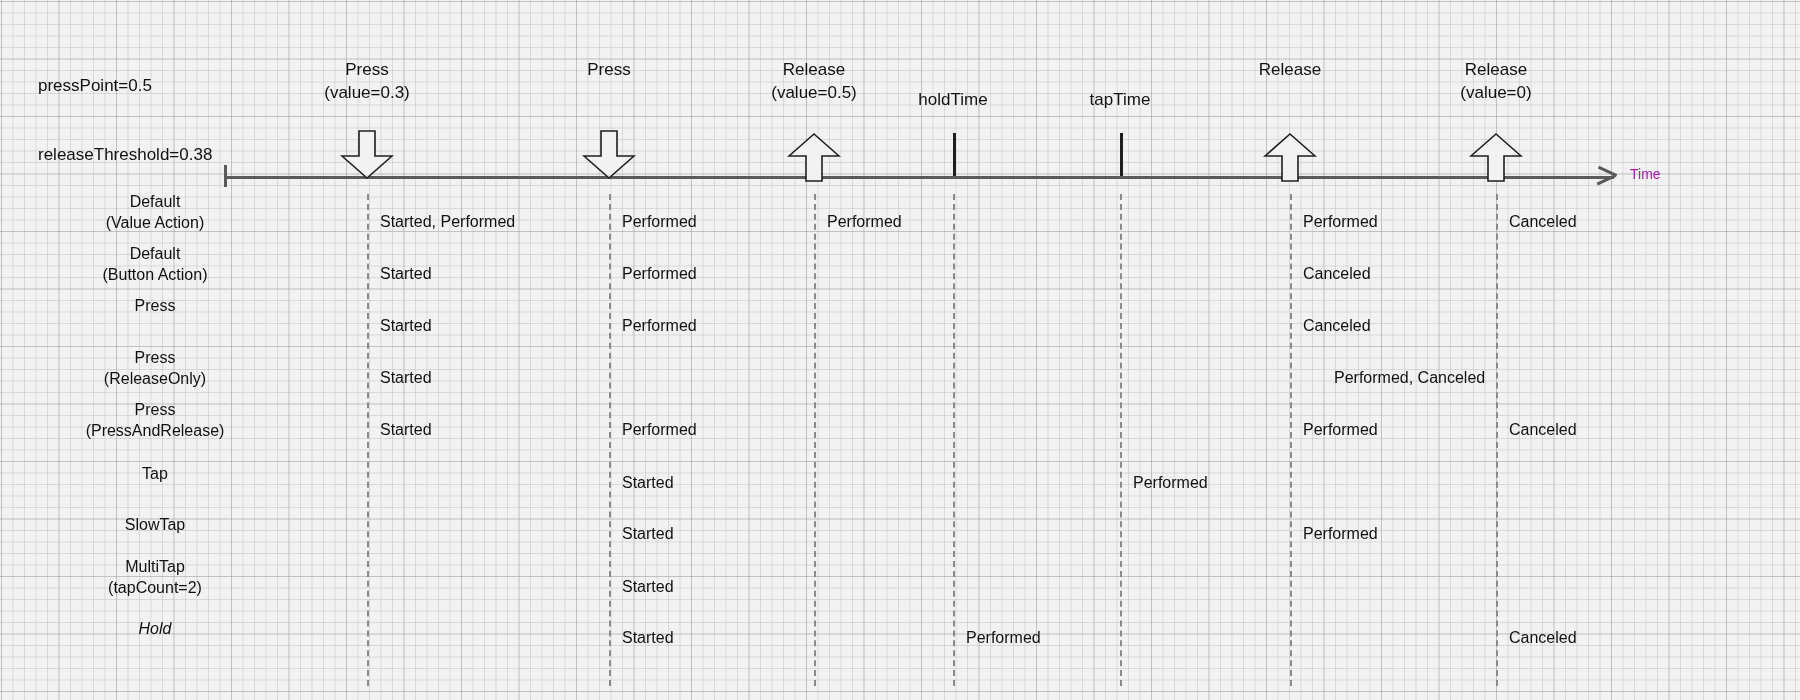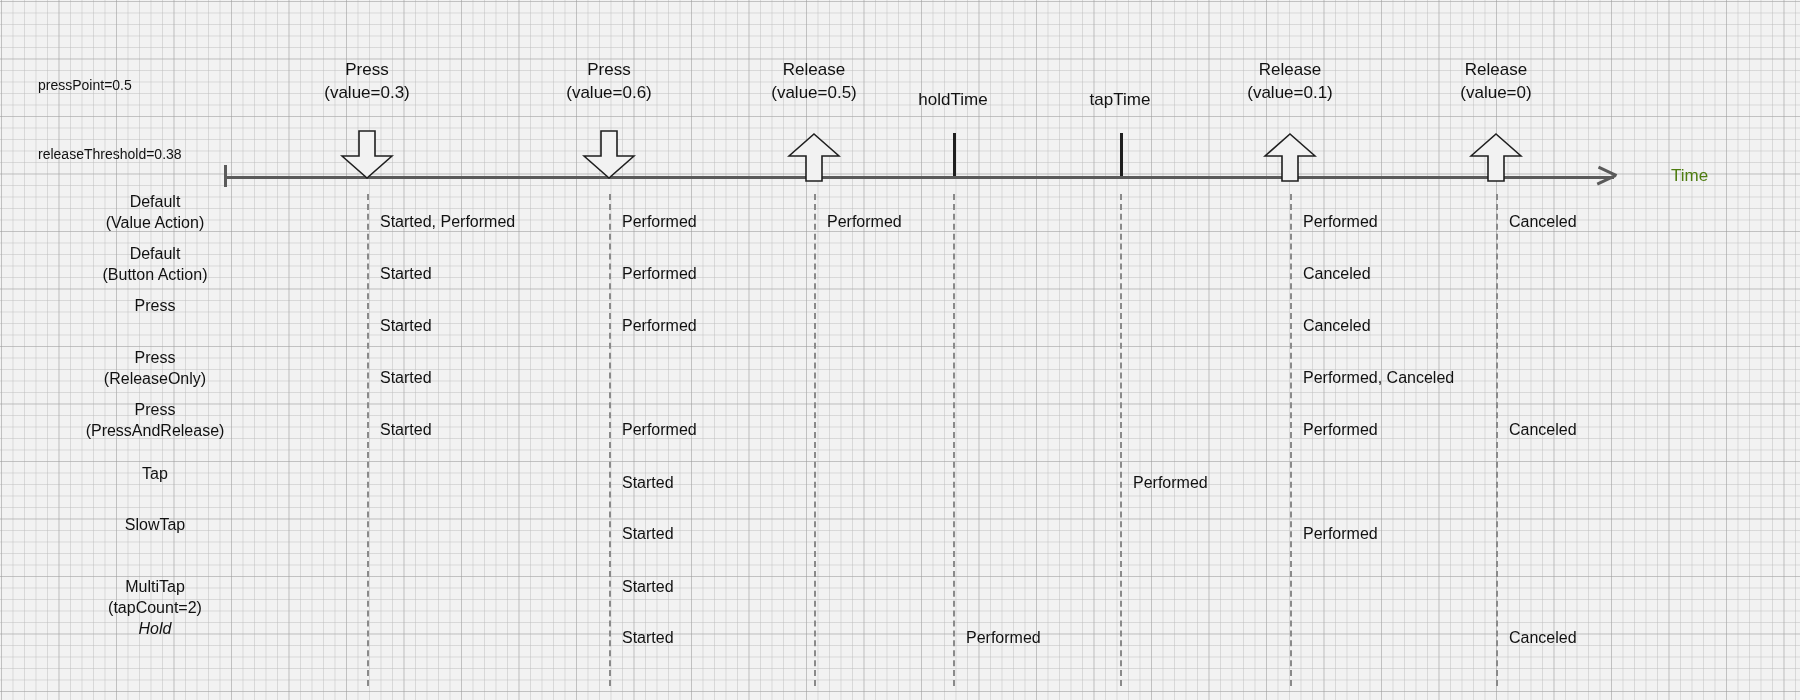--- a/index.html
+++ b/index.html
@@ -13,21 +13,21 @@
       linear-gradient(to right, rgba(190,190,190,0.5) 1px, transparent 1px),
       linear-gradient(to bottom, rgba(190,190,190,0.5) 1px, transparent 1px);
     background-size:57.5px 57.5px, 57.5px 57.5px, 11.5px 11.5px, 11.5px 11.5px;
     background-position:1px 0px,0px 1px,1px 0px,0px 1px;
     color:#1a1a1a;
   }
   #stage{position:relative;width:1800px;height:700px;}
 
   .note{
     position:absolute;
-    font-size:14px;
+    font-size:17px;
     line-height:23px;
     white-space:pre;
     color:#111;
   }
 
   
   .axis-line{
     position:absolute;
     height:0;
     border-top:3px solid #5a5a5a;
@@ -43,23 +43,22 @@
   }
   .axis-head:before,.axis-head:after{
     content:"";position:absolute;left:0;top:0;
     width:20px;height:0;border-top:3px solid #5a5a5a;
     transform-origin:0 0;
   }
   .axis-head:before{transform:rotate(-155deg);}
   .axis-head:after{transform:rotate(155deg);}
   .time-label{
     position:absolute;
-    font-size:17px;
-    color:#4d7c0f;
-    margin-left:41px;
+    font-size:14px;
+    color:#a21caf;
   }
 
   
   .marker{position:absolute;}
   .arrow-svg{display:block;}
   .tick-bar{
     position:absolute;
     width:0;
     border-left:3px solid #1f1f1f;
   }
@@ -110,37 +109,37 @@
   <div class="axis-head" style="left:1616px;top:177px;"></div>
   <div class="time-label" style="left:1630px;top:166px;">Time</div>
 
   <div id="markers-layer">
       <div class="ev-label" style="left: 257px; width: 220px; top: 58px;"><div>Press</div><div>(value=0.3)</div></div>
       <div class="marker" style="left: 340px; top: 130px;">
         <svg class="arrow-svg" width="54" height="50" viewBox="0 0 54 50">
           <polygon points="19,1 35,1 35,26 52,26 27,48 2,26 19,26" fill="#f2f2f2" stroke="#1f1f1f" stroke-width="1.6" stroke-linejoin="miter"></polygon>
         </svg>
       </div>
-      <div class="ev-label" style="left: 499px; width: 220px; top: 58px;"><div>Press</div><div>(value=0.6)</div></div>
+      <div class="ev-label" style="left: 499px; width: 220px; top: 58px;"><div>Press</div></div>
       <div class="marker" style="left: 582px; top: 130px;">
         <svg class="arrow-svg" width="54" height="50" viewBox="0 0 54 50">
           <polygon points="19,1 35,1 35,26 52,26 27,48 2,26 19,26" fill="#f2f2f2" stroke="#1f1f1f" stroke-width="1.6" stroke-linejoin="miter"></polygon>
         </svg>
       </div>
       <div class="ev-label" style="left: 704px; width: 220px; top: 58px;"><div>Release</div><div>(value=0.5)</div></div>
       <div class="marker" style="left: 787px; top: 132px;">
         <svg class="arrow-svg" width="54" height="50" viewBox="0 0 54 50">
           <polygon points="27,2 52,24 35,24 35,49 19,49 19,24 2,24" fill="#f2f2f2" stroke="#1f1f1f" stroke-width="1.6" stroke-linejoin="miter"></polygon>
         </svg>
       </div>
       <div class="ev-label" style="left: 843px; width: 220px; top: 88px;"><div>holdTime</div></div>
       <div class="tick-bar" style="left: 953px; top: 133px; height: 43px;"></div>
       <div class="ev-label" style="left: 1010px; width: 220px; top: 88px;"><div>tapTime</div></div>
       <div class="tick-bar" style="left: 1120px; top: 133px; height: 43px;"></div>
-      <div class="ev-label" style="left: 1180px; width: 220px; top: 58px;"><div>Release</div><div>(value=0.1)</div></div>
+      <div class="ev-label" style="left: 1180px; width: 220px; top: 58px;"><div>Release</div></div>
       <div class="marker" style="left: 1263px; top: 132px;">
         <svg class="arrow-svg" width="54" height="50" viewBox="0 0 54 50">
           <polygon points="27,2 52,24 35,24 35,49 19,49 19,24 2,24" fill="#f2f2f2" stroke="#1f1f1f" stroke-width="1.6" stroke-linejoin="miter"></polygon>
         </svg>
       </div>
       <div class="ev-label" style="left: 1386px; width: 220px; top: 58px;"><div>Release</div><div>(value=0)</div></div>
       <div class="marker" style="left: 1469px; top: 132px;">
         <svg class="arrow-svg" width="54" height="50" viewBox="0 0 54 50">
           <polygon points="27,2 52,24 35,24 35,49 19,49 19,24 2,24" fill="#f2f2f2" stroke="#1f1f1f" stroke-width="1.6" stroke-linejoin="miter"></polygon>
         </svg>
@@ -165,33 +164,33 @@
       <div class="row-label" style="left: 10px; width: 290px; top: 243px;"><div>Default</div><div>(Button Action)</div></div>
       <div class="cell" style="left: 380px; top: 265px;">Started</div>
       <div class="cell" style="left: 622px; top: 265px;">Performed</div>
       <div class="cell" style="left: 1303px; top: 265px;">Canceled</div>
       <div class="row-label" style="left: 10px; width: 290px; top: 295px;"><div>Press</div></div>
       <div class="cell" style="left: 380px; top: 317px;">Started</div>
       <div class="cell" style="left: 622px; top: 317px;">Performed</div>
       <div class="cell" style="left: 1303px; top: 317px;">Canceled</div>
       <div class="row-label" style="left: 10px; width: 290px; top: 347px;"><div>Press</div><div>(ReleaseOnly)</div></div>
       <div class="cell" style="left: 380px; top: 369px;">Started</div>
-      <div class="cell" style="left: 1303px; top: 369px;">Performed, Canceled</div>
+      <div class="cell" style="left: 1334px; top: 369px;">Performed, Canceled</div>
       <div class="row-label" style="left: 10px; width: 290px; top: 399px;"><div>Press</div><div>(PressAndRelease)</div></div>
       <div class="cell" style="left: 380px; top: 421px;">Started</div>
       <div class="cell" style="left: 622px; top: 421px;">Performed</div>
       <div class="cell" style="left: 1303px; top: 421px;">Performed</div>
       <div class="cell" style="left: 1509px; top: 421px;">Canceled</div>
       <div class="row-label" style="left: 10px; width: 290px; top: 463px;"><div>Tap</div></div>
       <div class="cell" style="left: 622px; top: 474px;">Started</div>
       <div class="cell" style="left: 1133px; top: 474px;">Performed</div>
       <div class="row-label" style="left: 10px; width: 290px; top: 514px;"><div>SlowTap</div></div>
       <div class="cell" style="left: 622px; top: 525px;">Started</div>
       <div class="cell" style="left: 1303px; top: 525px;">Performed</div>
-      <div class="row-label" style="left: 10px; width: 290px; top: 556px; margin-top: 20px;"><div>MultiTap</div><div>(tapCount=2)</div></div>
+      <div class="row-label" style="left: 10px; width: 290px; top: 556px;"><div>MultiTap</div><div>(tapCount=2)</div></div>
       <div class="cell" style="left: 622px; top: 578px;">Started</div>
       <div class="row-label" style="left: 10px; width: 290px; top: 618px; font-style: italic;"><div>Hold</div></div>
       <div class="cell" style="left: 622px; top: 629px;">Started</div>
       <div class="cell" style="left: 966px; top: 629px;">Performed</div>
       <div class="cell" style="left: 1509px; top: 629px;">Canceled</div>
     </div>
 
 </div>
 
 </body></html>

